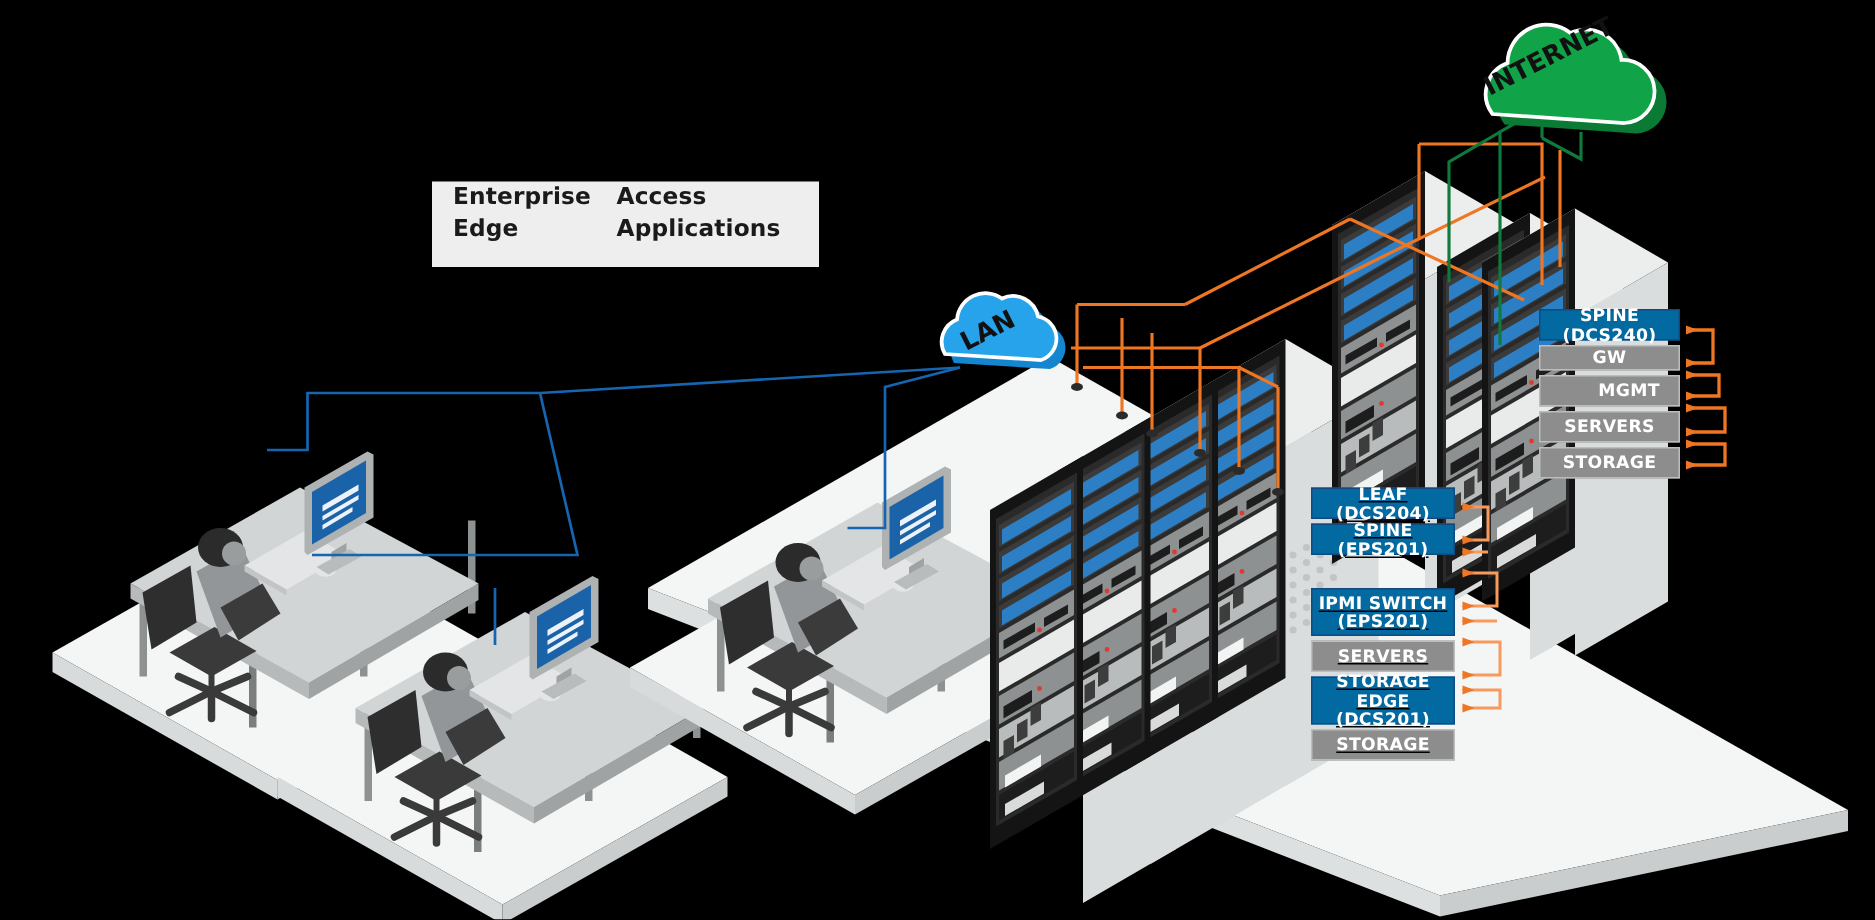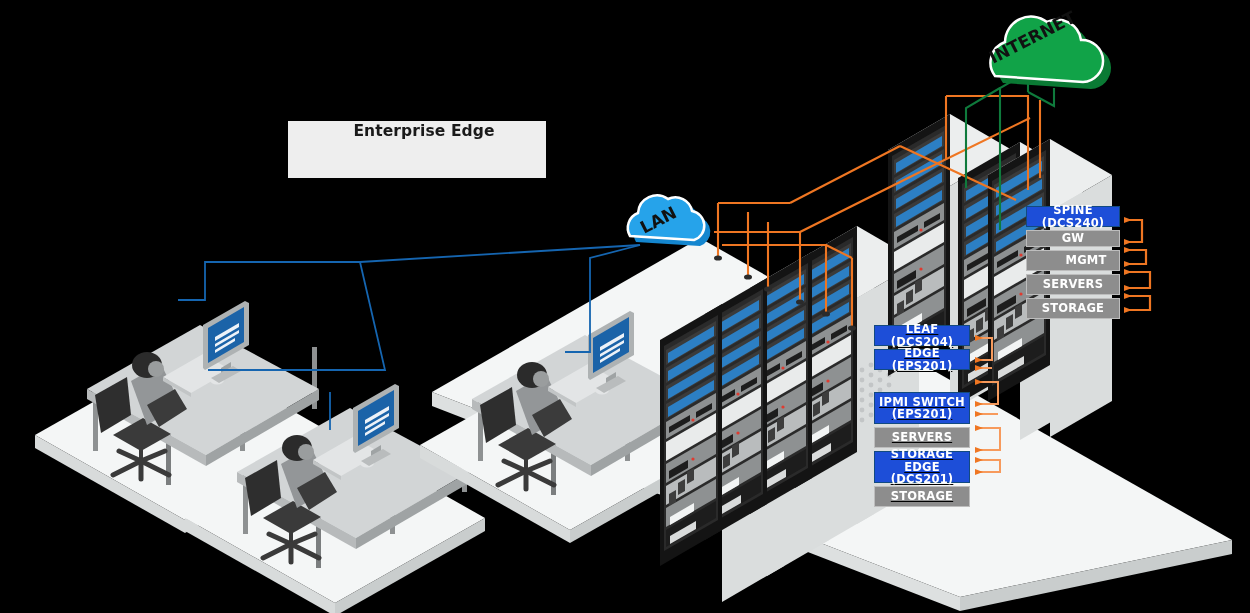--- a/index.html
+++ b/index.html
@@ -10,21 +10,21 @@
   .title-box{position:absolute;left:288px;top:121px;width:258px;height:57px;
              background:#eeeeee;display:flex;flex-direction:row;justify-content:center;
              padding-left:14px;box-sizing:border-box;}
   .title-box div{font-size:15.5px;font-weight:bold;color:#1a1a1a;line-height:21px;
                  letter-spacing:.1px;}
 
   .legend{position:absolute;display:flex;flex-direction:column;gap:3px;}
   .lg-row{display:flex;align-items:center;justify-content:center;text-align:center;
           font-size:11.5px;font-weight:bold;color:#ffffff;letter-spacing:.2px;
           box-sizing:border-box;padding:2px 4px;line-height:12.5px;}
-  .lg-blue{background:#1d4ed8;border:1.5px solid #124a80;}
+  .lg-blue{background:#0369a1;border:1.5px solid #124a80;}
   .lg-gray{background:#8d8d8d;border:1.5px solid #bdbdbd;}
 
   #legendLeft{left:874px;top:325px;width:96px;text-decoration:underline;}
   #legendRight{left:1026px;top:206px;width:94px;}
 </style>
 </head>
 <body>
 
 <div id="stage">
 
@@ -310,25 +310,26 @@
         <polygon points="1124,261 1132,264 1124,267"></polygon>
       <polygon points="1124,269 1132,272 1124,275"></polygon>
         <polygon points="1124,285 1132,288 1124,291"></polygon>
       <polygon points="1124,293 1132,296 1124,299"></polygon>
         <polygon points="1124,307 1132,310 1124,313"></polygon>
     </g>
   </svg>
 
   <div class="title-box">
     <div>Enterprise Edge</div>
+    <div>Access Applications</div>
   </div>
 
   <div class="legend" id="legendLeft">
       <div class="lg-row lg-blue" style="height: 21px;">LEAF (DCS204)</div>
-      <div class="lg-row lg-blue" style="height: 21px;">EDGE (EPS201)</div>
+      <div class="lg-row lg-blue" style="height: 21px;">SPINE (EPS201)</div>
       <div class="lg-row lg-blue" style="height: 32px; margin-top: 19px;">IPMI SWITCH (EPS201)</div>
       <div class="lg-row lg-gray" style="height: 21px;">SERVERS</div>
       <div class="lg-row lg-blue" style="height: 32px;">STORAGE EDGE (DCS201)</div>
       <div class="lg-row lg-gray" style="height: 21px;">STORAGE</div>
     </div>
   <div class="legend" id="legendRight">
       <div class="lg-row lg-blue" style="height: 21px;">SPINE (DCS240)</div>
       <div class="lg-row lg-gray" style="height: 17px;">GW</div>
       <div class="lg-row lg-gray" style="height: 21px; padding-left: 30px;">MGMT</div>
       <div class="lg-row lg-gray" style="height: 21px;">SERVERS</div>

